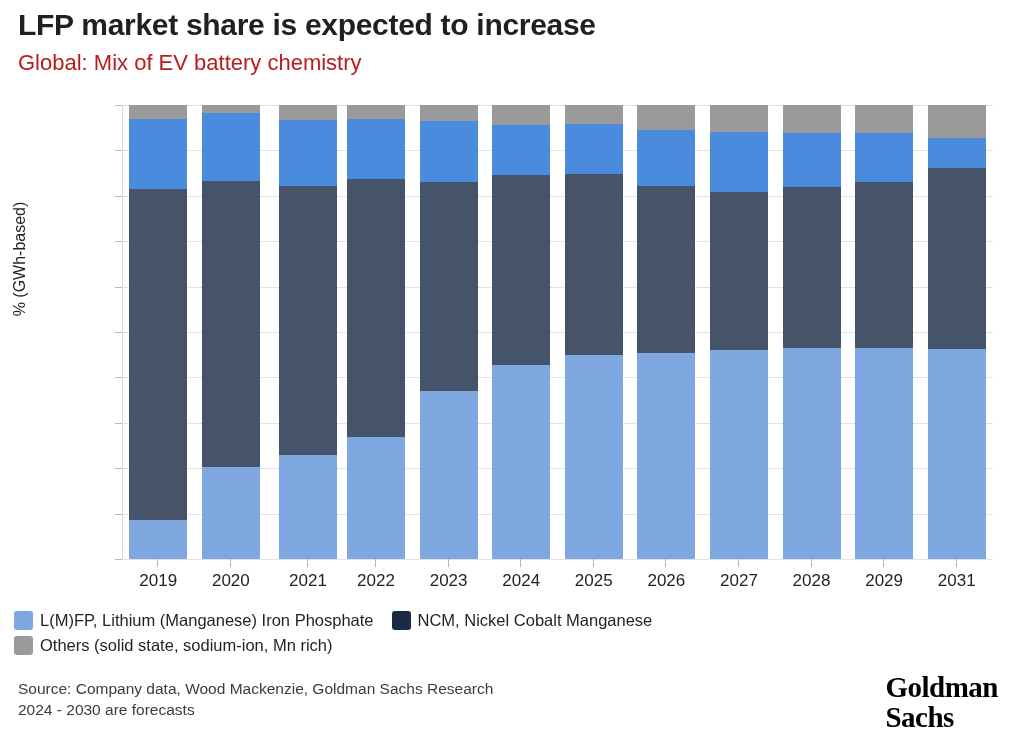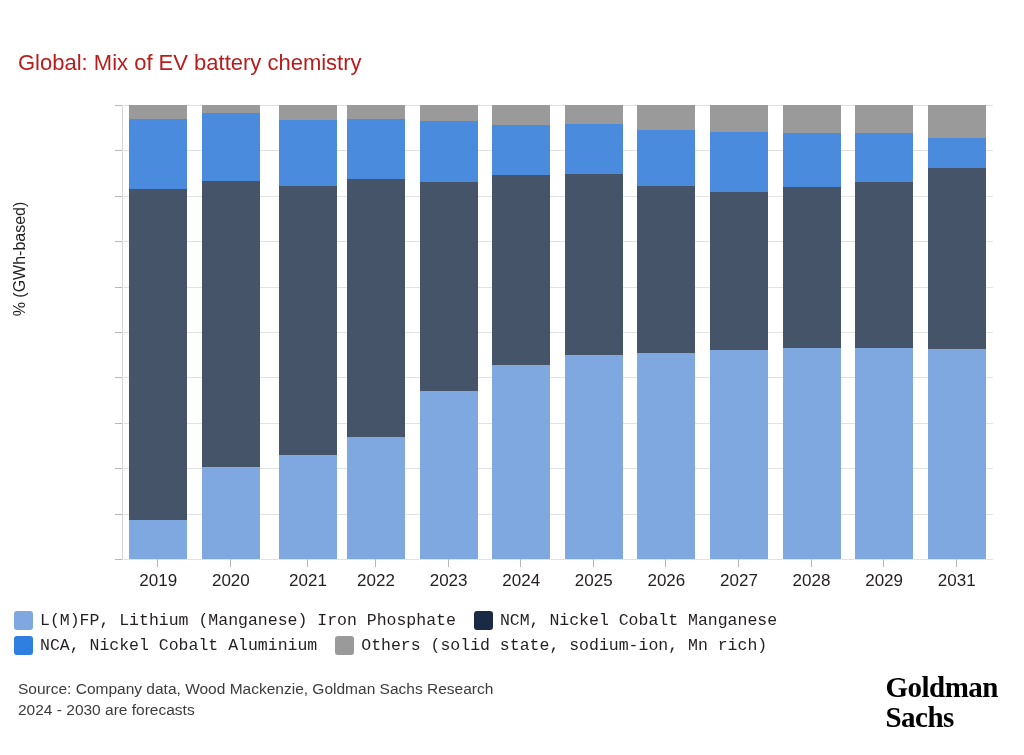--- a/index.html
+++ b/index.html
@@ -144,21 +144,20 @@
   }
   .legend-row {
     display: flex;
     align-items: center;
     height: 25px;
   }
   .legend-item {
     display: flex;
     align-items: center;
     margin-right: 18px;
-    font-family: Liberation Mono, monospace;
   }
   .legend-swatch {
     width: 19px;
     height: 19px;
     border-radius: 3px;
     margin-right: 7px;
     flex: none;
   }
   .legend-text {
     font-size: 16.5px;
@@ -187,20 +186,21 @@
     letter-spacing: -0.5px;
     text-align: left;
     color: #000000;
   }
 </style>
 </head>
 <body>
 
 <div class="page">
 
+  <div class="chart-title">LFP market share is expected to increase</div>
   <div class="chart-subtitle">Global: Mix of EV battery chemistry</div>
 
   <div class="plot-wrap">
     <div class="axis-label-y">% (GWh-based)</div>
     <div class="axis-line-y"></div>
     <div class="axis-line-x"></div>
     <div class="plot-area" id="plot-area">
         <div class="ytick-row" style="top: 454px;">
           <div class="gridline" style="top: 0px;"></div>
           <div class="ytick-mark"></div>
@@ -350,24 +350,20 @@
         <span class="legend-swatch" style="background:#7ea8df"></span>
         <span class="legend-text">L(M)FP, Lithium (Manganese) Iron Phosphate</span>
       </div>
       <div class="legend-item">
         <span class="legend-swatch" style="background:#1b2a44"></span>
         <span class="legend-text">NCM, Nickel Cobalt Manganese</span>
       </div>
     </div>
     <div class="legend-row">
       <div class="legend-item">
-        <span class="legend-swatch" style="background:#2f7fe0"></span>
-        <span class="legend-text">NCA, Nickel Cobalt Aluminium</span>
-      </div>
-      <div class="legend-item">
         <span class="legend-swatch" style="background:#9a9a9a"></span>
         <span class="legend-text">Others (solid state, sodium-ion, Mn rich)</span>
       </div>
     </div>
   </div>
 
   <div class="source-block">
     <div class="source-line">Source: Company data, Wood Mackenzie, Goldman Sachs Research</div>
     <div class="source-line">2024 - 2030 are forecasts</div>
   </div>

